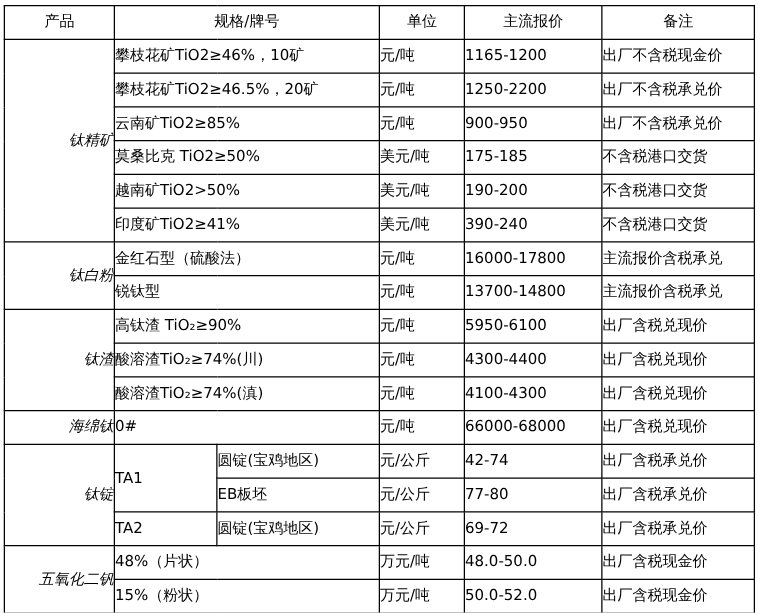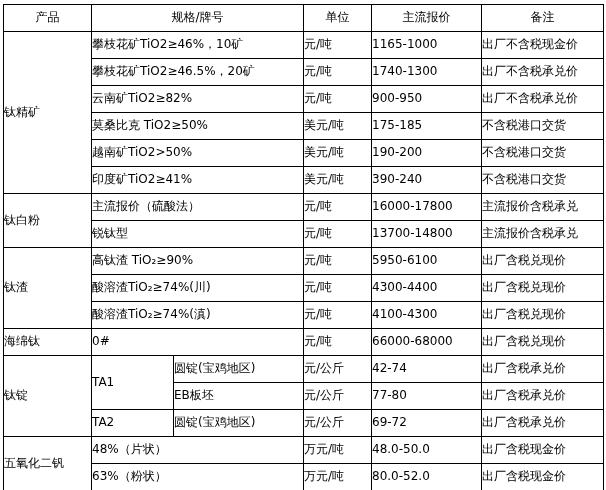--- a/index.html
+++ b/index.html
@@ -35,23 +35,24 @@
     overflow: hidden;
     white-space: nowrap;
   }
   .hdr {
     text-align: center;
     font-weight: bold;
     font-size: 13px;
     height: 27px;
   }
   .grp {
-    text-align: left;
+    text-align: right;
     font-weight: bold;
     font-size: 13px;
+    font-style: italic;
   }
   .cell-left {
     text-align: left;
     padding-left: 4px;
     font-size: 12px;
   }
   col.c-prod { width: 88px; }
   col.c-spec1 { width: 82px; }
   col.c-spec2 { width: 130px; }
   col.c-unit  { width: 68px; }
@@ -78,31 +79,31 @@
         <td class="hdr">单位</td>
         <td class="hdr">主流报价</td>
         <td class="hdr">备注</td>
       </tr>
     </thead>
     <tbody>
         <tr>
           <td class="grp" rowspan="6">钛精矿</td>
           <td class="cell-left" colspan="2">攀枝花矿TiO2≥46%，10矿</td>
           <td class="cell-left">元/吨</td>
-          <td class="cell-left">1165-1000</td>
+          <td class="cell-left">1165-1200</td>
           <td class="cell-left">出厂不含税现金价</td>
         </tr>
         <tr>
           <td class="cell-left" colspan="2">攀枝花矿TiO2≥46.5%，20矿</td>
           <td class="cell-left">元/吨</td>
-          <td class="cell-left">1740-1300</td>
+          <td class="cell-left">1250-2200</td>
           <td class="cell-left">出厂不含税承兑价</td>
         </tr>
         <tr>
-          <td class="cell-left" colspan="2">云南矿TiO2≥82%</td>
+          <td class="cell-left" colspan="2">云南矿TiO2≥85%</td>
           <td class="cell-left">元/吨</td>
           <td class="cell-left">900-950</td>
           <td class="cell-left">出厂不含税承兑价</td>
         </tr>
         <tr>
           <td class="cell-left" colspan="2">莫桑比克 TiO2≥50%</td>
           <td class="cell-left">美元/吨</td>
           <td class="cell-left">175-185</td>
           <td class="cell-left">不含税港口交货</td>
         </tr>
@@ -113,21 +114,21 @@
           <td class="cell-left">不含税港口交货</td>
         </tr>
         <tr>
           <td class="cell-left" colspan="2">印度矿TiO2≥41%</td>
           <td class="cell-left">美元/吨</td>
           <td class="cell-left">390-240</td>
           <td class="cell-left">不含税港口交货</td>
         </tr>
         <tr>
           <td class="grp" rowspan="2">钛白粉</td>
-          <td class="cell-left" colspan="2">主流报价（硫酸法）</td>
+          <td class="cell-left" colspan="2">金红石型（硫酸法）</td>
           <td class="cell-left">元/吨</td>
           <td class="cell-left">16000-17800</td>
           <td class="cell-left">主流报价含税承兑</td>
         </tr>
         <tr>
           <td class="cell-left" colspan="2">锐钛型</td>
           <td class="cell-left">元/吨</td>
           <td class="cell-left">13700-14800</td>
           <td class="cell-left">主流报价含税承兑</td>
         </tr>
@@ -179,20 +180,20 @@
           <td class="cell-left">出厂含税承兑价</td>
         </tr>
         <tr>
           <td class="grp" rowspan="2">五氧化二钒</td>
           <td class="cell-left" colspan="2">48%（片状）</td>
           <td class="cell-left">万元/吨</td>
           <td class="cell-left">48.0-50.0</td>
           <td class="cell-left">出厂含税现金价</td>
         </tr>
         <tr>
-          <td class="cell-left" colspan="2">63%（粉状）</td>
+          <td class="cell-left" colspan="2">15%（粉状）</td>
           <td class="cell-left">万元/吨</td>
-          <td class="cell-left">80.0-52.0</td>
+          <td class="cell-left">50.0-52.0</td>
           <td class="cell-left">出厂含税现金价</td>
         </tr>
       </tbody>
   </table>
 </div>
 
 </body></html>

